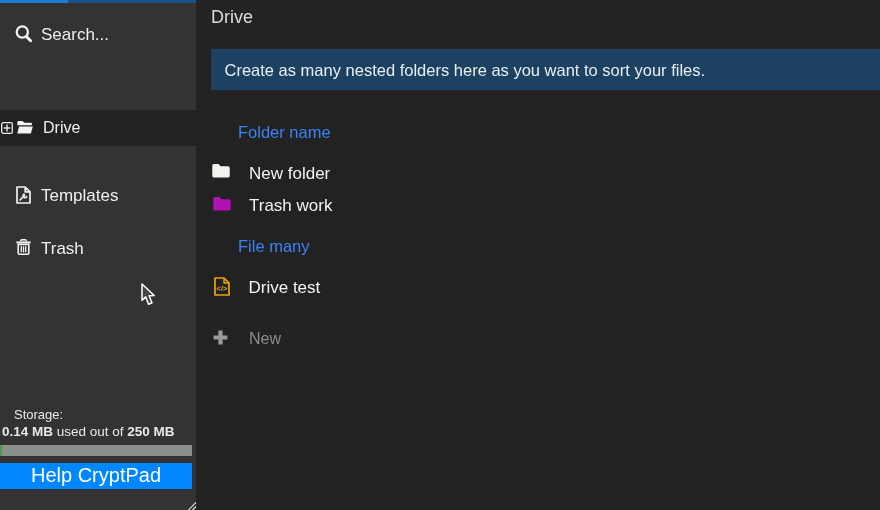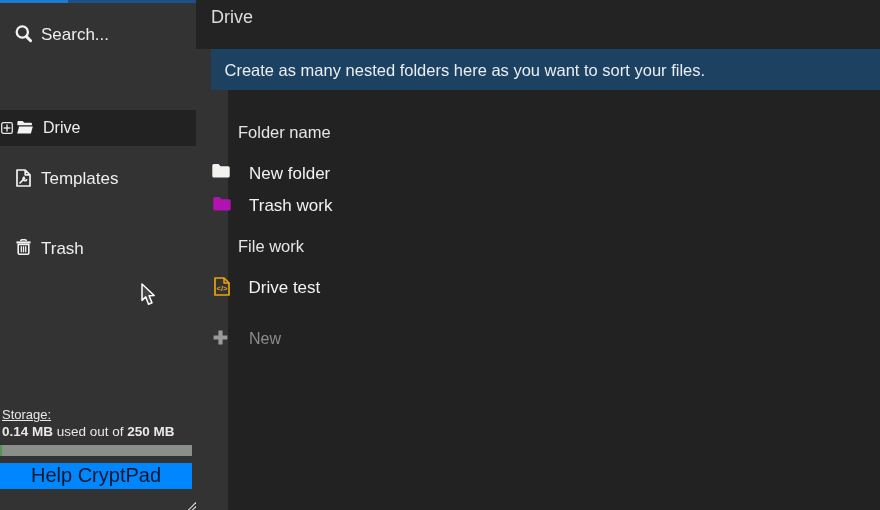--- a/index.html
+++ b/index.html
@@ -3,38 +3,38 @@
 <meta charset="utf-8">
 <style>
   html,body{margin:0;padding:0;}
   body{width:880px;height:510px;overflow:hidden;background:#222;font-family:"Liberation Sans",sans-serif;position:relative;}
   .abs{position:absolute;}
   
   #topbar{left:0;top:0;width:880px;height:2.5px;background:#18446f;}
   #topbar .seg2{position:absolute;left:68px;top:0;width:128px;height:2.5px;background:#1b5189;}
   #topbar .seg1{position:absolute;left:0;top:0;width:68px;height:2.5px;background:#1d7bd3;}
   
-  #sidebar{left:0;top:3px;width:228px;height:507px;background:#333;}
+  #sidebar{left:0;top:3px;width:196px;height:507px;background:#333;}
   .sitem{position:absolute;left:0;width:196px;height:34px;color:#eee;font-size:17px;}
   .sitem .lbl{position:absolute;left:41px;top:50%;transform:translateY(-50%);}
   .sitem svg{position:absolute;}
   #drive-row{background:#222;}
   #drive-row .lbl{left:43px;font-size:16px;}
   
   #storage{left:2px;top:402px;width:192px;color:#e8e8e8;font-size:13px;}
-  #storage .l1{position:absolute;left:0;top:2px;text-decoration:underline;}
+  #storage .l1{position:absolute;left:12px;top:2px;}
   #storage .l2{position:absolute;left:0;top:19px;white-space:nowrap;font-size:13.5px;}
   #sbar{left:0px;top:442px;width:192px;height:11px;background:#8a8f8c;}
   #sbar .used{position:absolute;left:0;top:0;width:2px;height:11px;background:#559455;}
-  #helpbtn{left:0px;top:460px;width:192px;height:26px;background:#0087ff;color:#0f172a;font-size:20px;text-align:center;line-height:25px;}
+  #helpbtn{left:0px;top:460px;width:192px;height:26px;background:#0087ff;color:#ffffff;font-size:20px;text-align:center;line-height:25px;}
   
   #ctitle{left:211px;top:7px;color:#dcdcdc;font-size:18px;}
   #banner{left:211px;top:49px;width:766px;height:41px;background:#1c4161;color:#e9eef2;font-size:16.5px;}
   #banner span{position:absolute;left:13.5px;top:50%;transform:translateY(-50%);white-space:nowrap;}
-  .chead{color:#e5e5e5;font-size:16.5px;position:absolute;left:238px;}
+  .chead{color:#3b82f6;font-size:16.5px;position:absolute;left:238px;}
   .crow{position:absolute;color:#f2f2f2;font-size:17px;}
   .crow .lbl{position:absolute;left:0;top:50%;transform:translateY(-50%);white-space:nowrap;margin-left:12px;}
 </style>
 </head>
 <body>
   <div class="abs" id="sidebar">
     <div class="sitem" style="top:14.5px;">
       <svg style="left:15px;top:7px;" width="18" height="20" viewBox="0 0 18 20">
         <circle cx="7.3" cy="7" r="5.6" fill="none" stroke="#f2f2f2" stroke-width="2.3"></circle>
         <line x1="11.5" y1="11.6" x2="15.6" y2="15.7" stroke="#f2f2f2" stroke-width="3" stroke-linecap="round"></line>
@@ -46,21 +46,21 @@
         <rect x="0.7" y="0.7" width="10.6" height="10.6" rx="1.6" fill="none" stroke="#e8e8e8" stroke-width="1.3"></rect>
         <line x1="6" y1="2.6" x2="6" y2="9.4" stroke="#e8e8e8" stroke-width="1.4"></line>
         <line x1="2.6" y1="6" x2="9.4" y2="6" stroke="#e8e8e8" stroke-width="1.4"></line>
       </svg>
       <svg style="left:17px;top:10px;" width="16" height="14" viewBox="0 0 16 14">
         <path d="M0.4 5.3 V1.9 Q0.4 1 1.3 1 H5.6 L7.3 2.7 H14 Q14.9 2.7 14.9 3.6 V5.3 Z" fill="#f4f4f4"></path>
         <path d="M0.2 13.4 L2.1 6.4 H15.8 L13.9 13.4 Z" fill="#f4f4f4"></path>
       </svg>
       <span class="lbl">Drive</span>
     </div>
-    <div class="sitem" style="top:159px;">
+    <div class="sitem" style="top:176px;">
       <svg style="left:16px;top:7px;" width="15" height="18" viewBox="0 0 15 18">
         <path d="M1 1 H9.2 L14 5.8 V17 H1 Z M9.2 1 V5.8 H14" fill="none" stroke="#f2f2f2" stroke-width="1.7" stroke-linejoin="round"></path>
         <path d="M4 14 L8.6 9.4 M8 8.2 a1.9 1.9 0 1 0 2.6 2.6" fill="none" stroke="#f2f2f2" stroke-width="1.7" stroke-linecap="round"></path>
       </svg>
       <span class="lbl">Templates</span>
     </div>
     <div class="sitem" style="top:208.5px;margin-top:20px;">
       <svg style="left:16px;top:7px;" width="15" height="16" viewBox="0 0 15 16">
         <path d="M4.7 2 Q4.7 0.8 5.9 0.8 H9.1 Q10.3 0.8 10.3 2" fill="none" stroke="#f2f2f2" stroke-width="1.5"></path>
         <rect x="0.4" y="2.4" width="14.2" height="2" fill="#f2f2f2"></rect>
@@ -103,21 +103,21 @@
     </svg>
     <span class="lbl">New folder</span>
   </div>
   <div class="crow" style="left:237px;top:190px;height:32px;">
     <svg class="abs" style="left:-24.5px;top:5.5px;" width="18" height="15" viewBox="0 0 18 15">
       <path d="M0.3 2.6 Q0.3 1.1 1.8 1.1 H6.5 L8.5 3.3 H16.2 Q17.7 3.3 17.7 4.8 V13 Q17.7 14.5 16.2 14.5 H1.8 Q0.3 14.5 0.3 13 Z" fill="#b312b3"></path>
     </svg>
     <span class="lbl">Trash work</span>
   </div>
 
-  <div class="abs chead" style="top:237px;">File work</div>
+  <div class="abs chead" style="top:237px;">File many</div>
 
   <div class="crow" style="left:236.5px;top:271.5px;height:32px;">
     <svg class="abs" style="left:-23px;top:5.5px;" width="16" height="19" viewBox="0 0 16 19">
       <path d="M1 1 H10 L15 6 V18 H1 Z" fill="none" stroke="#e9a411" stroke-width="1.7" stroke-linejoin="round"></path>
       <path d="M10 1 V6 H15" fill="none" stroke="#e9a411" stroke-width="1.5" stroke-linejoin="round"></path>
       <text x="2.6" y="13.8" font-size="7.5" font-weight="bold" fill="#eda414" font-family="Liberation Sans">&lt;/&gt;</text>
     </svg>
     <span class="lbl">Drive test</span>
   </div>
 

